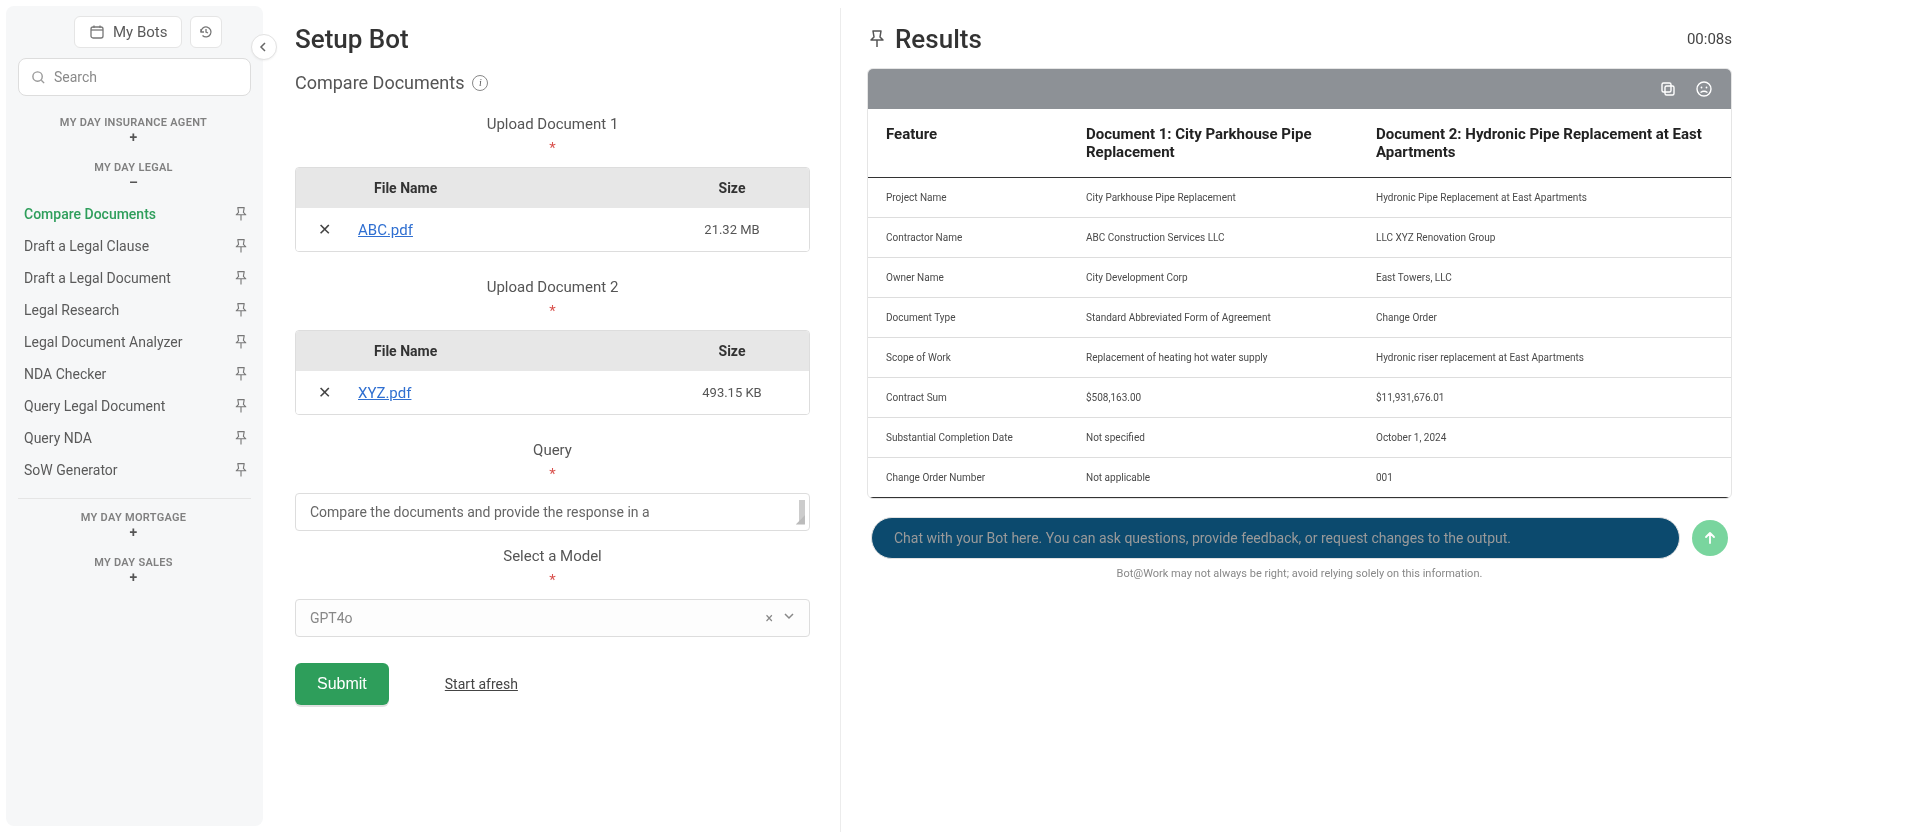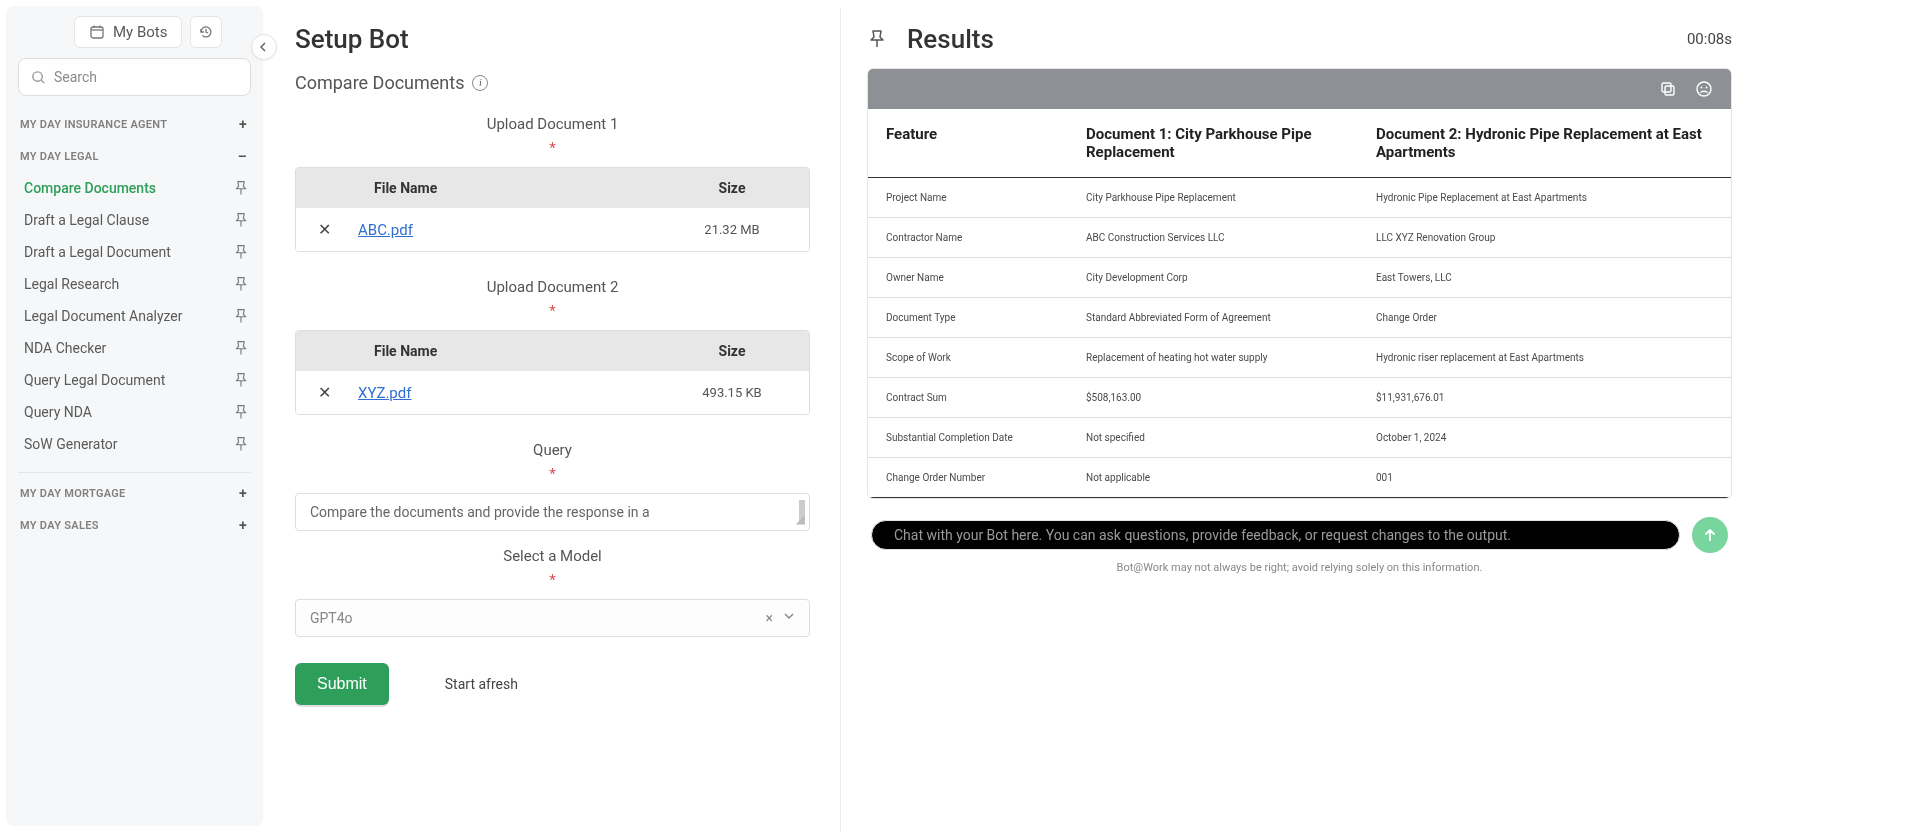--- a/index.html
+++ b/index.html
@@ -5,21 +5,21 @@
 * { box-sizing: border-box; margin: 0; padding: 0; }
 body { font-family: -apple-system, BlinkMacSystemFont, "Segoe UI", Roboto, sans-serif; background:#fff; color:#333; font-size:14px; }
 .app { display:flex; height:832px; width:1760px; }
 .sidebar-wrap { width:257px; background:#f6f7f8; padding:8px 8px 8px 8px; display:flex; flex-direction:column; position:relative; border-radius:8px; margin:6px 0 6px 6px;}
 .tabs-row { display:flex; align-items:center; gap:8px; padding:2px 0 10px 60px; }
 .tab-active { background:#fff; border:1px solid #e5e5e5; border-radius:6px; padding:6px 14px; display:flex; align-items:center; gap:8px; font-size:15px; color:#5a5a5a;}
 .tab-hist { background:#fff; border:1px solid #e5e5e5; border-radius:6px; width:32px; height:32px; display:flex; align-items:center; justify-content:center;}
 .collapse-btn { position:absolute; right:-14px; top:28px; width:26px; height:26px; border-radius:50%; background:#fff; border:1px solid #e2e2e2; display:flex; align-items:center; justify-content:center; font-size:14px; color:#666; cursor:pointer; box-shadow:0 1px 2px rgba(0,0,0,0.05);}
 .search-wrap { padding:0 4px 10px 4px; }
 .search-box { display:flex; align-items:center; gap:8px; background:#fff; border:1px solid #ddd; border-radius:8px; padding:10px 12px; color:#8a8a8a;}
-.section-header { display:flex; align-items:center; justify-content:space-between; font-size:11px; font-weight:600; color:#808080; letter-spacing:0.3px; padding:10px 8px 6px 6px; cursor:pointer;}
+.section-header { display:flex; align-items:center; justify-content:space-between; font-size:11px; font-weight:600; color:#808080; letter-spacing:0.3px; padding:10px 8px 6px 6px; cursor:pointer;flex-direction:column;}
 .section-header .toggle-icon { font-size:14px; color:#555; }
 .menu-items { padding:2px 0 6px 0; }
 .menu-item { display:flex; align-items:center; justify-content:space-between; padding:8px 6px 8px 10px; font-size:14px; color:#5a5a5a; cursor:pointer; border-radius:6px;}
 .menu-item.active { color:#2e9e5b; font-weight:500; }
 .menu-item .pin-icon { color:#7a7a7a; font-size:15px; }
 .divider { height:1px; background:#e5e5e5; margin:6px 4px 2px 4px; }
 .powered { margin-top:auto; padding:18px 8px 8px 8px; }
 .powered .small { font-size:10px; color:#7a7a7a; margin-left:28px;}
 .brand { display:flex; align-items:center; gap:4px; font-size:20px; font-weight:500; color:#5f5f5f; letter-spacing:0.5px;}
 .brand .robot { width:22px; height:22px; border-radius:4px; background:#2e9e5b; position:relative;}
@@ -47,40 +47,40 @@
 
 .textarea-wrap { border:1px solid #ddd; border-radius:4px; padding:10px 14px; margin-bottom:16px; position:relative; min-height:36px; color:#666; background:#fff;}
 .textarea-wrap .resize { position:absolute; right:4px; bottom:4px; font-size:12px; color:#bbb; pointer-events:none;}
 .scroll-hint { position:absolute; right:2px; top:2px; bottom:2px; width:10px; background:linear-gradient(#ccc,#ccc) center/6px 24px no-repeat; border-radius:4px;}
 
 .select-box { border:1px solid #ddd; border-radius:4px; padding:10px 14px; display:flex; align-items:center; justify-content:space-between; color:#888; background:#fdfdfd; margin-bottom:26px;}
 .select-box .sel-icons { display:flex; gap:10px; color:#888;}
 
 .action-row { display:flex; align-items:center; gap:56px;}
 .submit-btn { background:#2e9e5b; color:#fff; border:none; border-radius:6px; padding:12px 22px; font-size:16px; font-weight:500; cursor:pointer; box-shadow:0 2px 0 rgba(0,0,0,0.12);}
-.link-btn { color:#444; font-size:14px; cursor:pointer;}
+.link-btn { color:#444; text-decoration:underline; font-size:14px; cursor:pointer;}
 
 .results-header { display:flex; align-items:center; justify-content:space-between; margin-bottom:14px;}
-.results-header .left { display:flex; align-items:center; gap:20px; font-size:26px; font-weight:500; color:#333;}
+.results-header .left { display:flex; align-items:center; gap:8px; font-size:26px; font-weight:500; color:#333;}
 .results-header .pin-lg { font-size:20px; color:#555;}
 .results-header .timer { font-size:15px; color:#444;}
 
 .result-card { border:1px solid #e5e5e5; border-radius:6px; overflow:hidden; }
 .card-topbar { background:#8d9196; height:40px; display:flex; align-items:center; justify-content:flex-end; gap:18px; padding:0 18px; color:#fff;}
 .card-topbar .ico { cursor:pointer; display:flex;}
 .result-table-wrap { max-height:600px; overflow-y:auto; }
 table.comp { width:100%; border-collapse:collapse; }
 table.comp th { text-align:left; font-weight:700; color:#222; padding:16px 18px 16px 18px; font-size:15px; border-bottom:1px solid #333; vertical-align:top;}
 table.comp th:first-child { width:200px;}
 table.comp th:nth-child(2){ width:290px;}
 table.comp td { padding:14px 18px; font-size:10px; color:#4a4a4a; border-bottom:1px solid #ddd; vertical-align:middle;}
 table.comp tr:last-child td { border-bottom:1px solid #333;}
 
 .chat-row { margin-top:18px; display:flex; align-items:center; gap:12px; padding:0 4px;}
-.chat-box { flex:1; border:1px solid #e2e2e2; border-radius:999px; padding:6px 22px; color:#9a9a9a; background:#000000;}
+.chat-box { flex:1; border:1px solid #e2e2e2; border-radius:999px; padding:12px 22px; color:#9a9a9a; background:#0c4a6e;}
 .send-btn { width:36px; height:36px; border-radius:50%; background:#79d59e; color:#fff; display:flex; align-items:center; justify-content:center; cursor:pointer;}
 .disclaimer { text-align:center; font-size:11px; color:#888; margin-top:8px;}
 
 svg { display:block; }
 </style>
 </head>
 <body>
 
 <div class="app">
 

